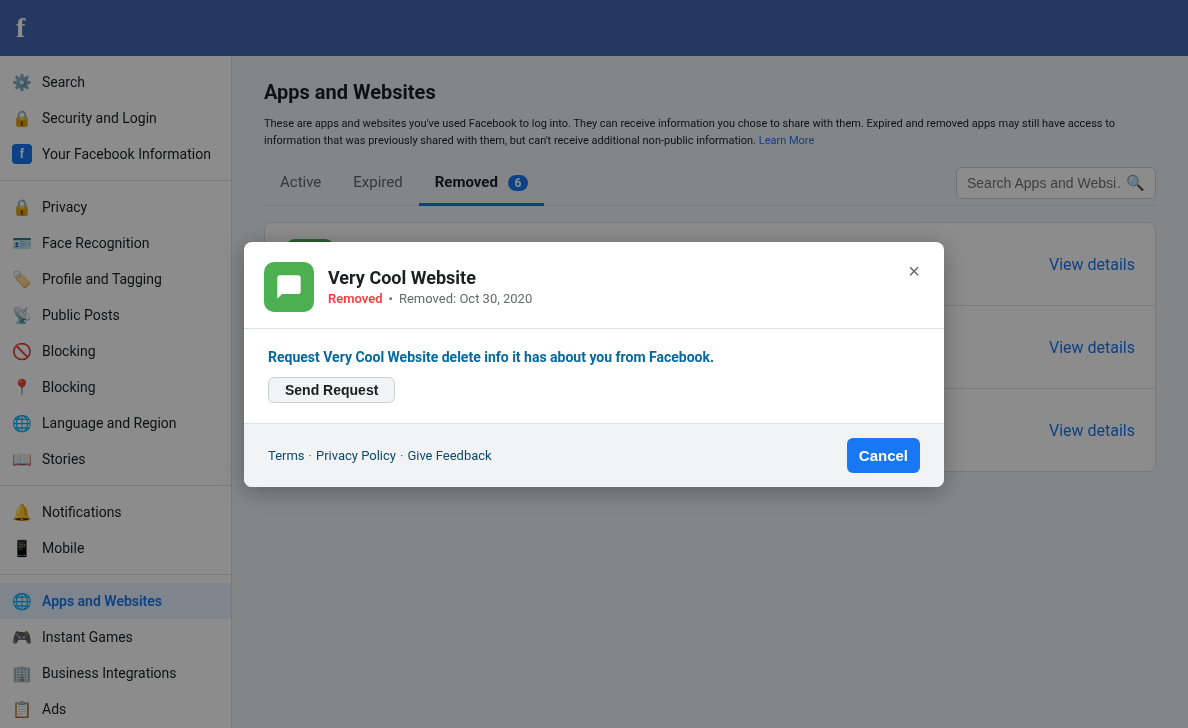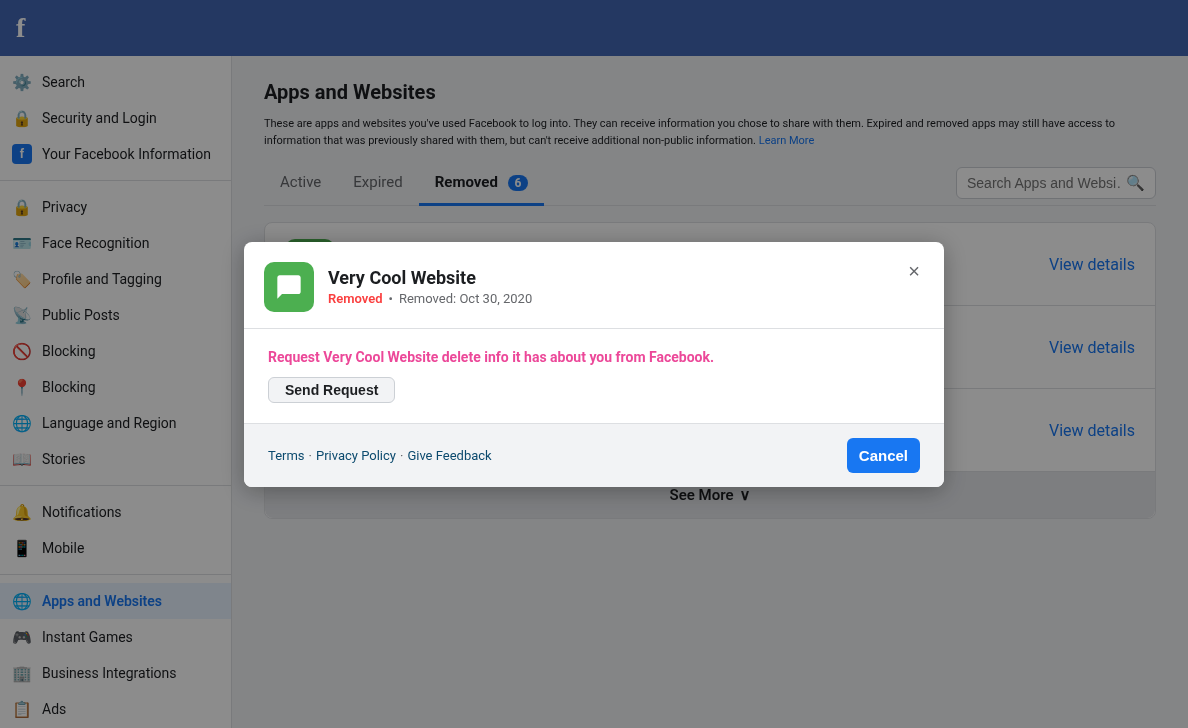--- a/index.html
+++ b/index.html
@@ -310,21 +310,21 @@
       line-height: 1.6;
       margin-bottom: 20px;
     }
     .modal-description a {
       color: #1877f2;
       text-decoration: none;
     }
     .modal-delete-request {
       font-size: 14px;
       font-weight: 700;
-      color: #ec4899;
+      color: #0369a1;
       margin-bottom: 12px;
     }
     .send-request-btn {
       border: 1px solid #ccd0d5;
       background: #f2f3f5;
       color: #1c1e21;
       padding: 4px 16px;
       font-size: 14px;
       font-weight: 600;
       border-radius: 6px;
@@ -520,24 +520,20 @@
           <svg class="chat-bubble-icon" viewBox="0 0 24 24" fill="white">
             <path d="M20 2H4c-1.1 0-2 .9-2 2v18l4-4h14c1.1 0 2-.9 2-2V4c0-1.1-.9-2-2-2z"></path>
           </svg>
         </div>
         <div class="app-info">
           <div class="app-name"></div>
         </div>
         <a class="view-details-link" href="#">View details</a>
       </div>
 
-      <div class="see-more-bar">
-        <span>See More</span>
-        <span>∨</span>
-      </div>
     </div>
   </main>
 </div>
 
 <div class="overlay">
   <div class="modal">
 
     <div class="modal-header">
       <div class="modal-app-icon">
         <svg width="28" height="28" viewBox="0 0 24 24" fill="white">

